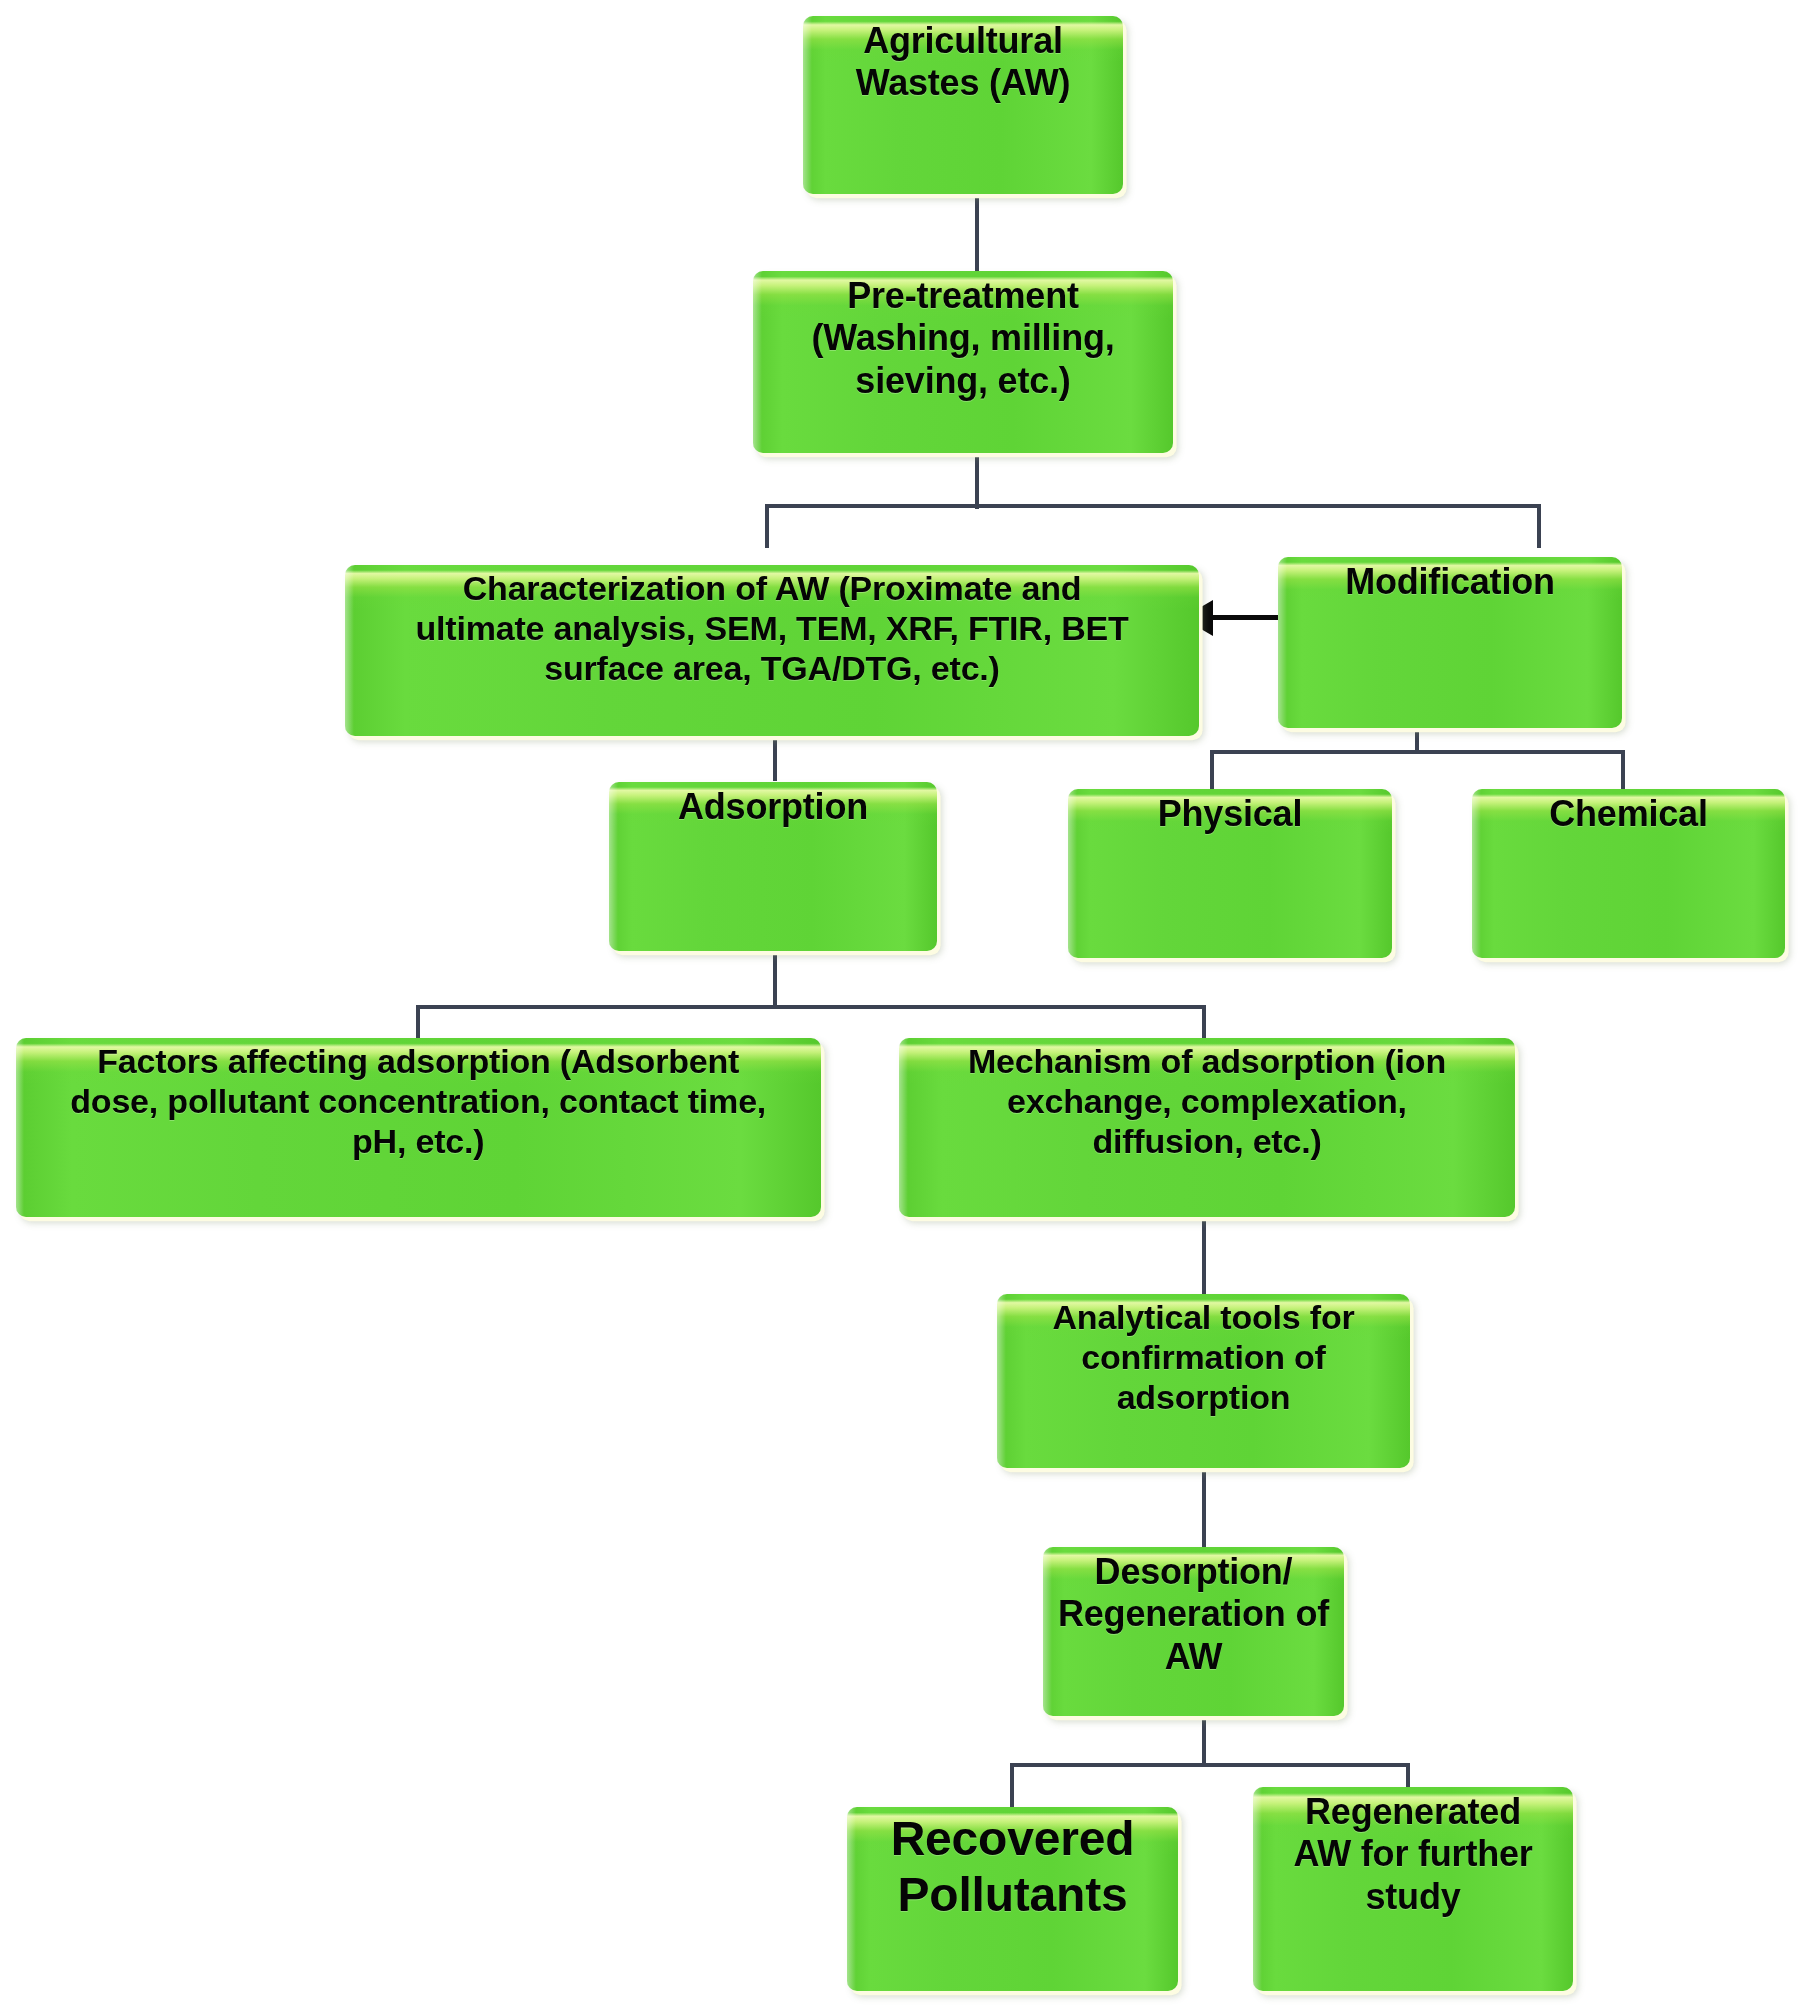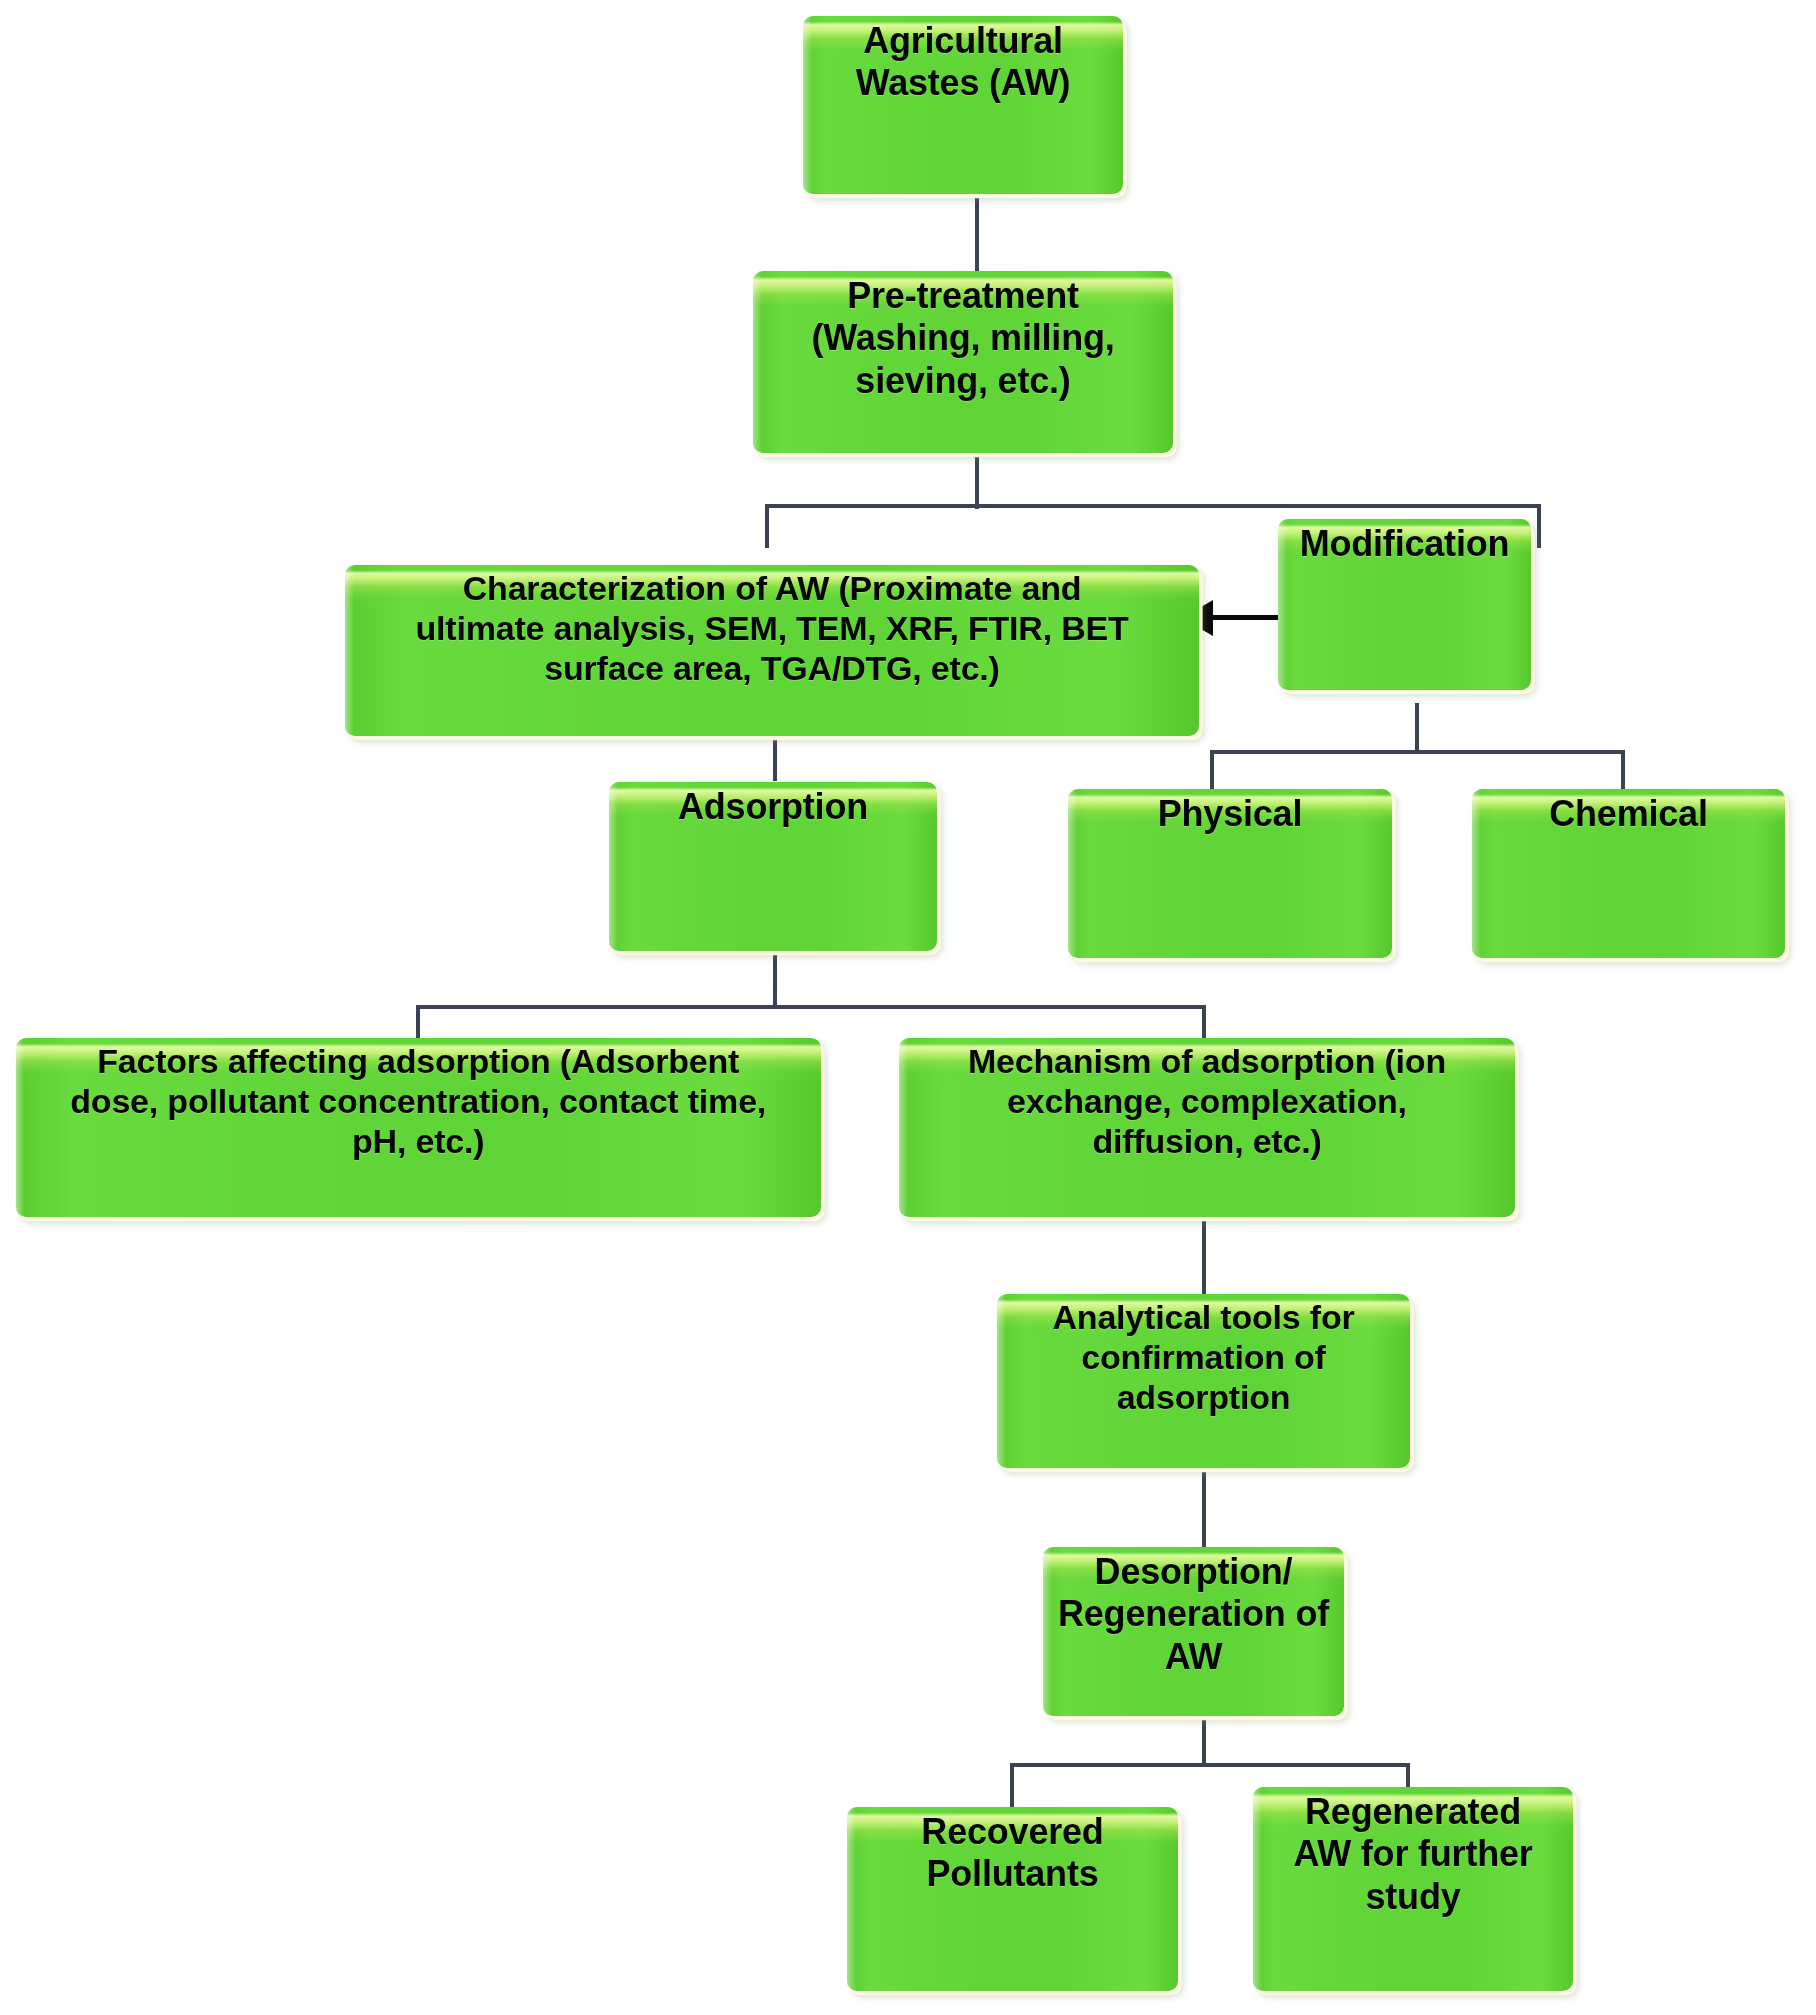--- a/index.html
+++ b/index.html
@@ -137,21 +137,21 @@
 (Washing, milling,
 sieving, etc.)</span>
   </div>
 
   <div class="node" style="left:345px; top:533px; width:854px; height:171px;margin-top:32px;">
     <span class="lbl" style="font-size:34px;">Characterization of AW (Proximate and
 ultimate analysis, SEM, TEM, XRF, FTIR, BET
 surface area, TGA/DTG, etc.)</span>
   </div>
 
-  <div class="node" style="left:1278px; top:519px; width:253px; height:171px;">
+  <div class="node" style="left:1278px; top:557px; width:344px; height:171px;">
     <span class="lbl" style="font-size:36px;">Modification</span>
   </div>
 
   <div class="node" style="left:609px; top:782px; width:328px; height:169px;">
     <span class="lbl" style="font-size:36px;">Adsorption</span>
   </div>
 
   <div class="node" style="left:1068px; top:789px; width:324px; height:169px;">
     <span class="lbl" style="font-size:36px;">Physical</span>
   </div>
@@ -178,21 +178,21 @@
 adsorption</span>
   </div>
 
   <div class="node" style="left:1043px; top:1547px; width:301px; height:169px;">
     <span class="lbl" style="font-size:36px;">Desorption/
 Regeneration of
 AW</span>
   </div>
 
   <div class="node" style="left:847px; top:1807px; width:331px; height:184px;">
-    <span class="lbl" style="font-size:36px;">Recovered
+    <span class="lbl" style="font-size:48px;">Recovered
 Pollutants</span>
   </div>
 
   <div class="node" style="left:1253px; top:1787px; width:320px; height:204px;">
     <span class="lbl" style="font-size:36px;">Regenerated
 AW for further
 study</span>
   </div>
 
 </div>

